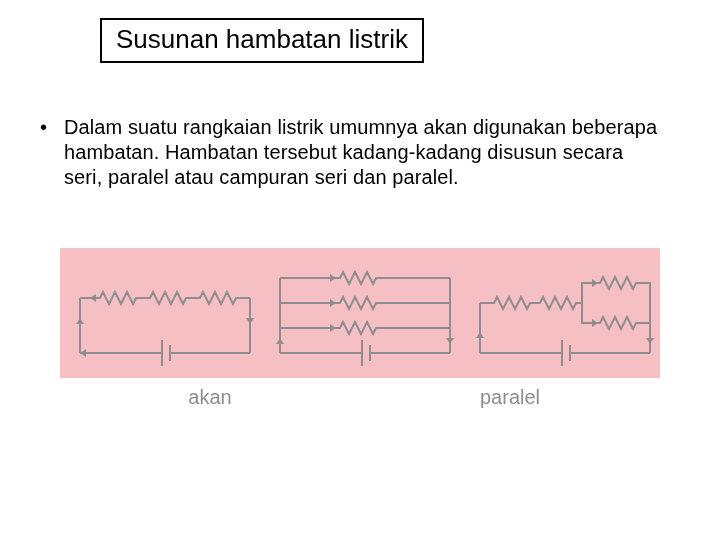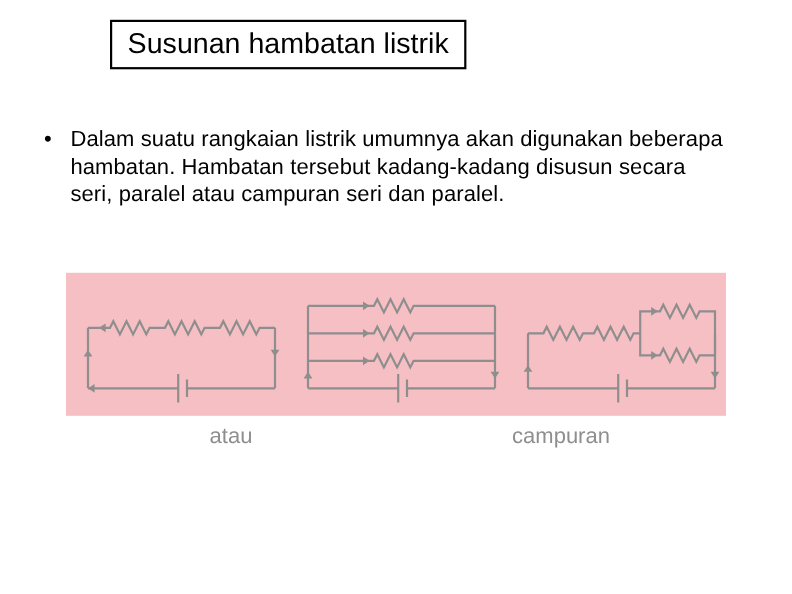--- a/index.html
+++ b/index.html
@@ -153,16 +153,16 @@
         <path class="wire" d="M20 105 L20 55"></path>
 
         <polygon class="arrowhead" points="132,31 132,39 138,35"></polygon>
         <polygon class="arrowhead" points="132,71 132,79 138,75"></polygon>
         <polygon class="arrowhead" points="186,90 194,90 190,96"></polygon>
         <polygon class="arrowhead" points="16,90 24,90 20,84"></polygon>
       </g>
     </svg>
   </div>
   <div class="caption-row">
-    <div>atau</div>
-    <div>campuran</div>
+    <div>akan</div>
+    <div>paralel</div>
   </div>
 </div>
 
 </body></html>

